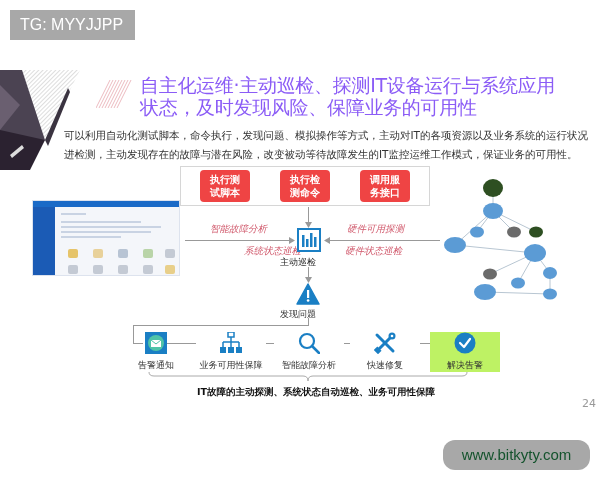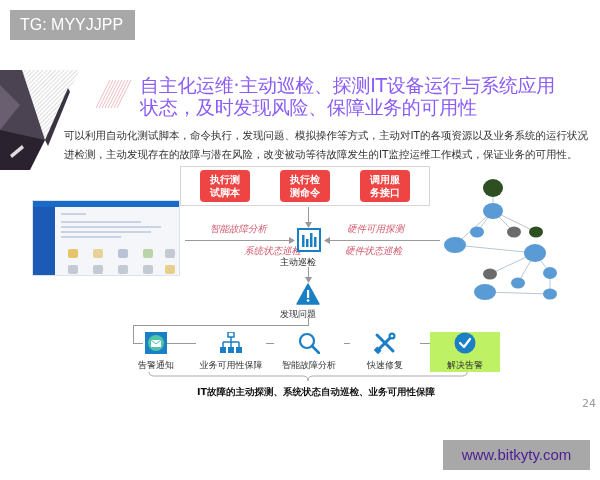--- a/index.html
+++ b/index.html
@@ -1,20 +1,20 @@
 <!DOCTYPE html>
 <html><head>
 <meta charset="utf-8">
 <style>
   * { box-sizing: border-box; margin: 0; padding: 0; }
   html, body { width: 600px; height: 480px; background: #ffffff; overflow: hidden; }
   body { position: relative; font-family: "DejaVu Sans", "Liberation Sans", sans-serif; color: #222; }
 
   .wm-top { position: absolute; left: 10px; top: 10px; width: 125px; height: 30px; background: #a8a8a8; color: #fff; font-family: "Liberation Sans", sans-serif; font-size: 16px; line-height: 30px; padding-left: 10px; }
-  .wm-bottom { position: absolute; left: 443px; top: 440px; width: 147px; height: 30px; background: #a8a8a8; color: #4c1d95; font-family: "Liberation Sans", sans-serif; font-size: 15px; line-height: 30px; text-align: center; }
+  .wm-bottom { position: absolute; left: 443px; top: 440px; width: 147px; height: 30px; background: #a8a8a8; color: #14532d; font-family: "Liberation Sans", sans-serif; font-size: 15px; line-height: 30px; text-align: center; border-radius: 12px; }
 
   .deco { position: absolute; left: 0; top: 70px; width: 80px; height: 100px; }
   .title-stripe { position: absolute; left: 96px; top: 80px; width: 36px; height: 28px; }
 
   .title { position: absolute; left: 140px; top: 74px; width: 450px; color: #8b5cf6; font-size: 19px; line-height: 22px; letter-spacing: -0.3px; }
   .intro { position: absolute; left: 64px; top: 126px; width: 526px; font-size: 10.5px; line-height: 19px; color: #333; }
 
   .actions { position: absolute; left: 180px; top: 166px; width: 250px; height: 40px; border: 1px solid #d6d6d6; display: flex; justify-content: space-around; align-items: center; padding: 0 4px; }
   .action-btn { width: 50px; height: 32px; background: #ef4444; border-radius: 4px; color: #fff; font-size: 10px; line-height: 13px; text-align: center; display: flex; align-items: center; justify-content: center; font-weight: bold; }
 

